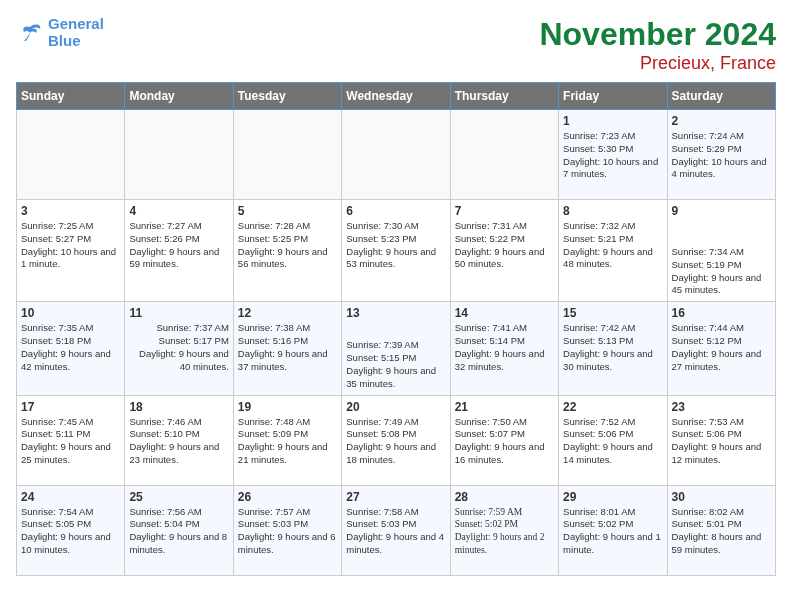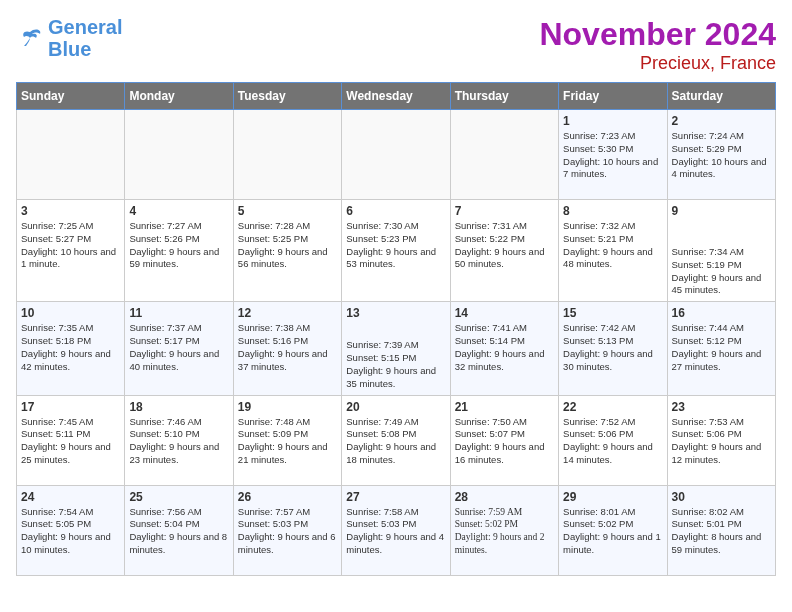--- a/index.html
+++ b/index.html
@@ -15,35 +15,35 @@
       justify-content: space-between;
       align-items: flex-start;
       margin-bottom: 8px;
     }
     .logo {
       display: flex;
       align-items: center;
       gap: 4px;
     }
     .logo-text {
-      font-size: 20px;
+      font-size: 15px;
       font-weight: bold;
       color: #333;
       line-height: 1.1;
     }
     .logo-text span { color: #4a90d9; }
     .logo-bird {
       width: 28px;
       height: 28px;
     }
     .title-area { text-align: right; }
     .month-title {
       font-size: 32px;
       font-weight: bold;
-      color: #a21caf;
+      color: #15803d;
     }
     .location {
       font-size: 18px;
       color: #b91c1c;
     }
     table {
       width: 100%;
       border-collapse: collapse;
       table-layout: fixed;
     }
@@ -175,21 +175,21 @@
       </tr>
       <tr class="row-even">
         <td>
           <div class="day-num">10</div>
           <div class="cell-text" style="white-space: pre-line;">Sunrise: 7:35 AM
 Sunset: 5:18 PM
 Daylight: 9 hours and 42 minutes.</div>
         </td>
         <td>
           <div class="day-num">11</div>
-          <div class="cell-text" style="white-space: pre-line;">Sunrise: 7:37 AM
+          <div class="cell-text" style="white-space: pre-line; text-align: right;">Sunrise: 7:37 AM
 Sunset: 5:17 PM
 Daylight: 9 hours and 40 minutes.</div>
         </td>
         <td>
           <div class="day-num">12</div>
           <div class="cell-text" style="white-space: pre-line;">Sunrise: 7:38 AM
 Sunset: 5:16 PM
 Daylight: 9 hours and 37 minutes.</div>
         </td>
         <td>

